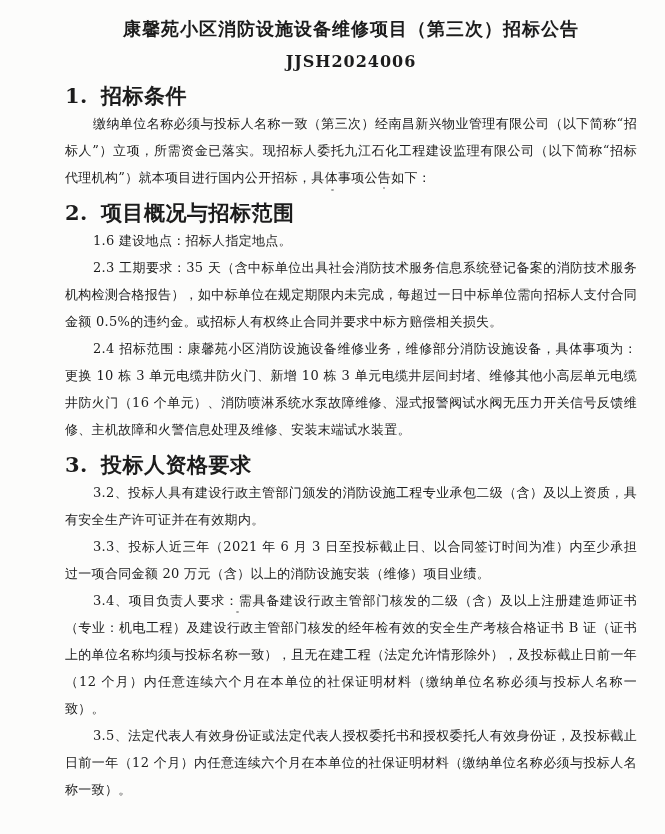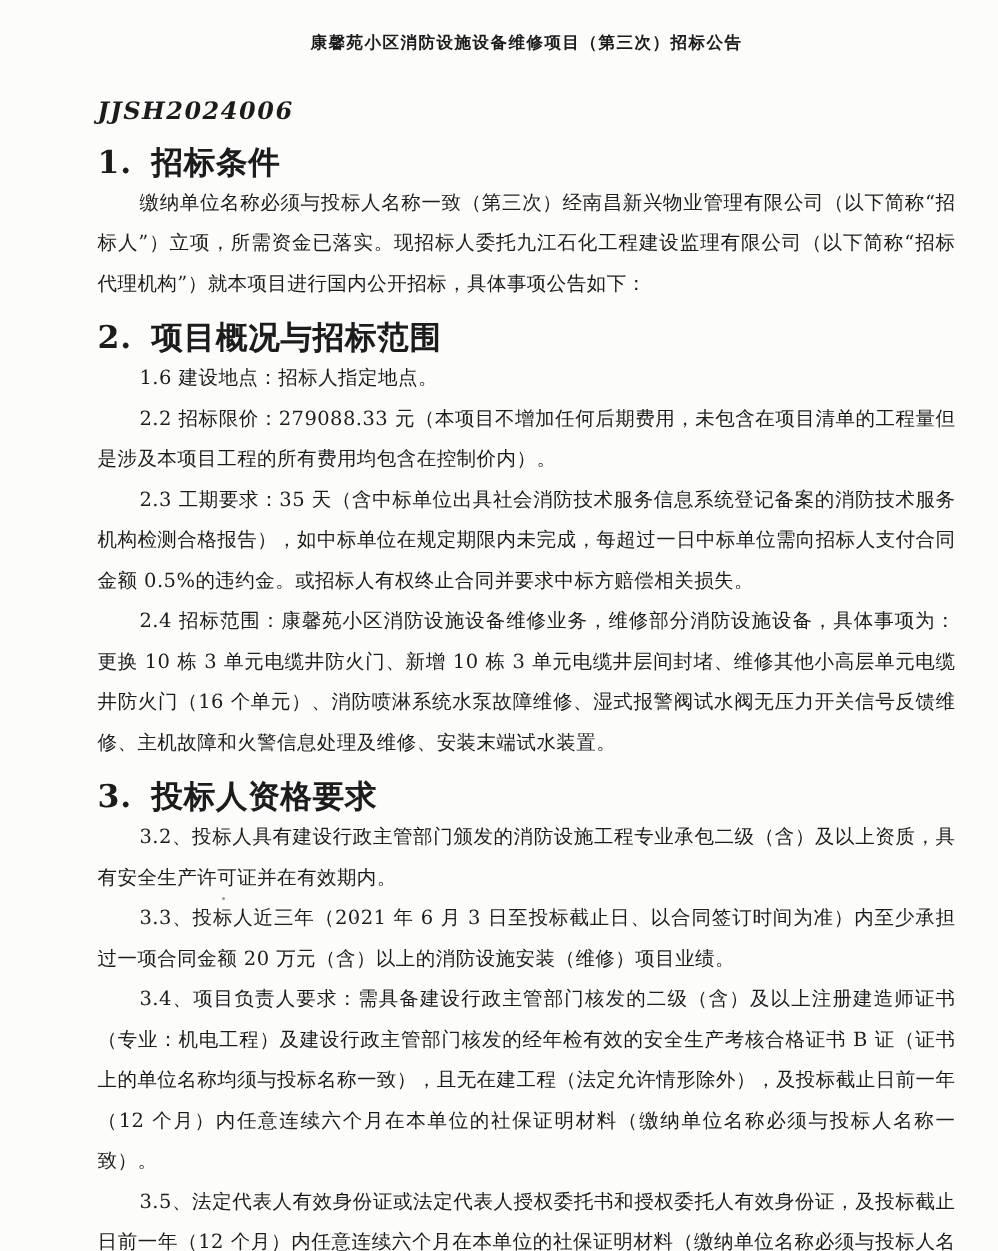--- a/index.html
+++ b/index.html
@@ -13,33 +13,32 @@
     width: 665px;
     height: 834px;
     background: #fcfcfb;
     color: #1c1c1c;
     padding: 16px 28px 0 65px;
     overflow: hidden;
     -webkit-font-smoothing: antialiased;
   }
   .doc-title {
     text-align: center;
-    font-size: 11px;
+    font-size: 18px;
     line-height: 26px;
     font-weight: bold;
     letter-spacing: 1px;
   }
   .doc-code {
-    text-align: left;
+    text-align: center;
     font-size: 16px;
     line-height: 24px;
-    margin-top: 20px;
+    margin-top: 8px;
     font-weight: bold;
     letter-spacing: 1px;
-    font-style: italic;
   }
   .sec-heading {
     font-family: "DejaVu Sans", "Liberation Sans", sans-serif;
     font-size: 21px;
     line-height: 24px;
     font-weight: bold;
     margin: 10px 0 2px 0;
     letter-spacing: 0.5px;
   }
   .sec-heading .sec-num {
@@ -79,21 +78,20 @@
 
   <div class="sec-heading">
     <span class="sec-num">1.</span><span class="sec-title">招标条件</span>
   </div>
   <p class="body-par">缴纳单位名称必须与投标人名称一致（第三次）经南昌新兴物业管理有限公司（以下简称“招标人”）立项，所需资金已落实。现招标人委托九江石化工程建设监理有限公司（以下简称“招标代理机构”）就本项目进行国内公开招标，具体事项公告如下：</p>
 
   <div class="sec-heading">
     <span class="sec-num">2.</span><span class="sec-title">项目概况与招标范围</span>
   </div>
   <p class="body-par">1.6 建设地点：招标人指定地点。</p>
-  <p class="body-par">2.2 招标限价：279088.33 元（本项目不增加任何后期费用，未包含在项目清单的工程量但是涉及本项目工程的所有费用均包含在控制价内）。</p>
   <p class="body-par">2.3 工期要求：35 天（含中标单位出具社会消防技术服务信息系统登记备案的消防技术服务机构检测合格报告），如中标单位在规定期限内未完成，每超过一日中标单位需向招标人支付合同金额 0.5%的违约金。或招标人有权终止合同并要求中标方赔偿相关损失。</p>
   <p class="body-par">2.4 招标范围：康馨苑小区消防设施设备维修业务，维修部分消防设施设备，具体事项为：更换 10 栋 3 单元电缆井防火门、新增 10 栋 3 单元电缆井层间封堵、维修其他小高层单元电缆井防火门（16 个单元）、消防喷淋系统水泵故障维修、湿式报警阀试水阀无压力开关信号反馈维修、主机故障和火警信息处理及维修、安装末端试水装置。</p>
 
   <div class="sec-heading">
     <span class="sec-num">3.</span><span class="sec-title">投标人资格要求</span>
   </div>
   <p class="body-par">3.2、投标人具有建设行政主管部门颁发的消防设施工程专业承包二级（含）及以上资质，具有安全生产许可证并在有效期内。</p>
   <p class="body-par">3.3、投标人近三年（2021 年 6 月 3 日至投标截止日、以合同签订时间为准）内至少承担过一项合同金额 20 万元（含）以上的消防设施安装（维修）项目业绩。</p>
   <p class="body-par">3.4、项目负责人要求：需具备建设行政主管部门核发的二级（含）及以上注册建造师证书（专业：机电工程）及建设行政主管部门核发的经年检有效的安全生产考核合格证书 B 证（证书上的单位名称均须与投标名称一致），且无在建工程（法定允许情形除外），及投标截止日前一年（12 个月）内任意连续六个月在本单位的社保证明材料（缴纳单位名称必须与投标人名称一致）。</p>
   <p class="body-par">3.5、法定代表人有效身份证或法定代表人授权委托书和授权委托人有效身份证，及投标截止日前一年（12 个月）内任意连续六个月在本单位的社保证明材料（缴纳单位名称必须与投标人名称一致）。</p>

